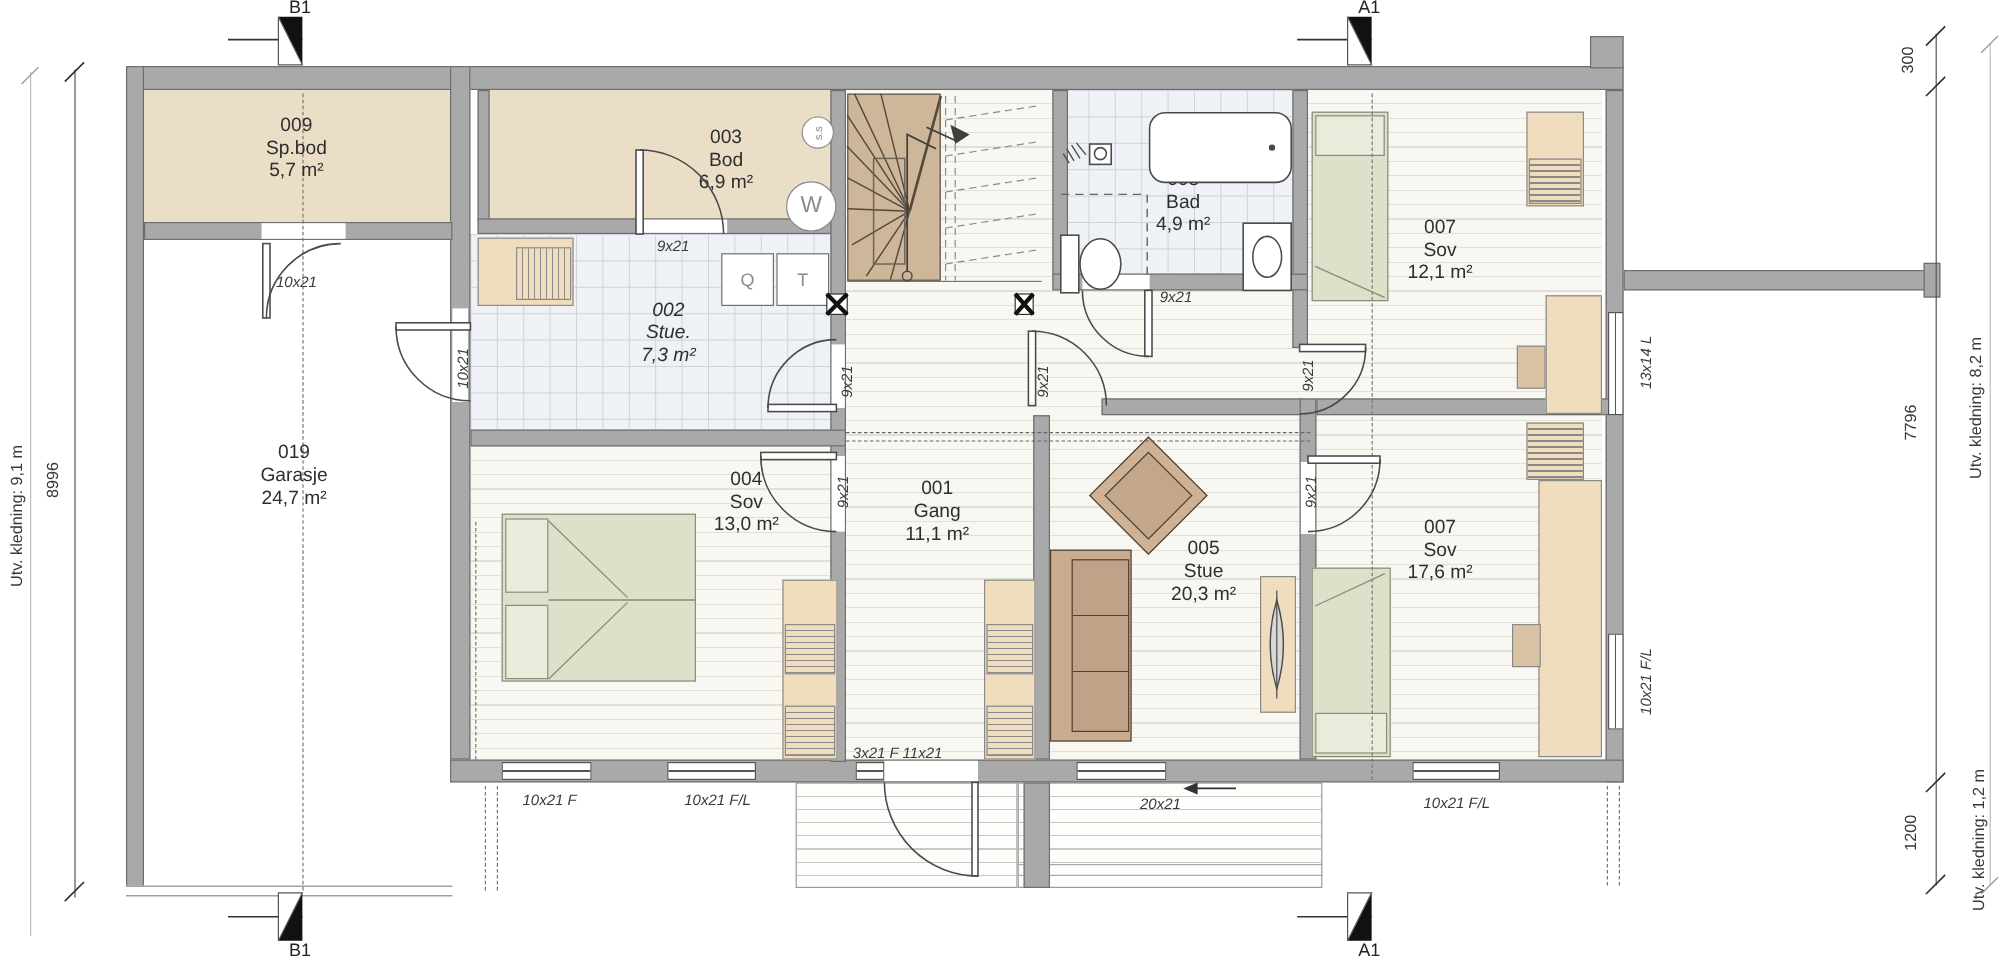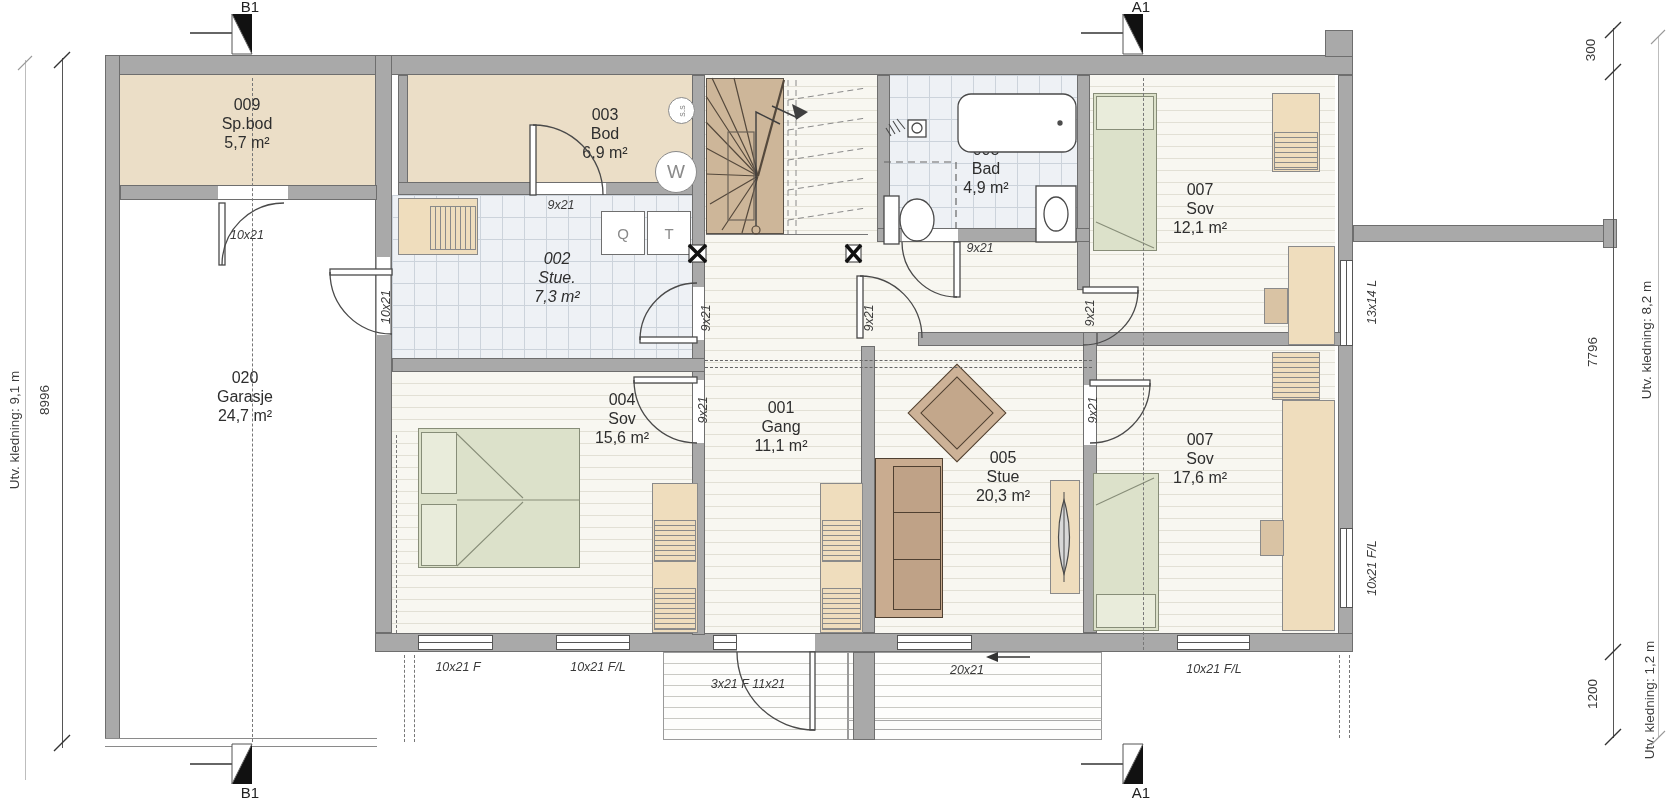--- a/index.html
+++ b/index.html
@@ -197,21 +197,21 @@
     <div>7,3 m²</div>
   </div>
   <div class="rlabel" style="left:605px;top:105px;">
     <div>003</div>
     <div>Bod</div>
     <div>6,9 m²</div>
   </div>
   <div class="rlabel" style="left:622px;top:390px;">
     <div>004</div>
     <div>Sov</div>
-    <div>15,6 m²</div>
+    <div>13,0 m²</div>
   </div>
   <div class="rlabel" style="left:1003px;top:448px;">
     <div>005</div>
     <div>Stue</div>
     <div>20,3 m²</div>
   </div>
   <div class="rlabel" style="left:1200px;top:430px;">
     <div>007</div>
     <div>Sov</div>
     <div>17,6 m²</div>
@@ -225,37 +225,37 @@
     <div>008</div>
     <div>Bad</div>
     <div>4,9 m²</div>
   </div>
   <div class="rlabel" style="left:247px;top:95px;">
     <div>009</div>
     <div>Sp.bod</div>
     <div>5,7 m²</div>
   </div>
   <div class="rlabel" style="left:245px;top:368px;">
-    <div>020</div>
+    <div>019</div>
     <div>Garasje</div>
     <div>24,7 m²</div>
   </div>
 
   <div class="olabel" style="left:247px;top:235px;">10x21</div>
   <div class="olabel rot" style="left:386px;top:307px;">10x21</div>
   <div class="olabel" style="left:561px;top:205px;">9x21</div>
   <div class="olabel" style="left:980px;top:248px;">9x21</div>
   <div class="olabel rot" style="left:706px;top:318px;">9x21</div>
   <div class="olabel rot" style="left:869px;top:318px;">9x21</div>
   <div class="olabel rot" style="left:703px;top:410px;">9x21</div>
   <div class="olabel rot" style="left:1090px;top:313px;">9x21</div>
   <div class="olabel rot" style="left:1093px;top:410px;">9x21</div>
   <div class="olabel" style="left:458px;top:667px;">10x21 F</div>
   <div class="olabel" style="left:598px;top:667px;">10x21 F/L</div>
-  <div class="olabel" style="left:748px;top:684px;">3x21 F 11x21</div>
+  <div class="olabel" style="left:748px;top:628px;">3x21 F 11x21</div>
   <div class="olabel" style="left:967px;top:670px;">20x21</div>
   <div class="olabel" style="left:1214px;top:669px;">10x21 F/L</div>
   <div class="olabel rot" style="left:1372px;top:302px;">13x14 L</div>
   <div class="olabel rot" style="left:1372px;top:568px;">10x21 F/L</div>
 
   <div class="mlabel" style="left:250px;top:-2px;">B1</div>
   <div class="mlabel" style="left:1141px;top:-2px;">A1</div>
   <div class="mlabel" style="left:250px;top:784px;">B1</div>
   <div class="mlabel" style="left:1141px;top:784px;">A1</div>
 

